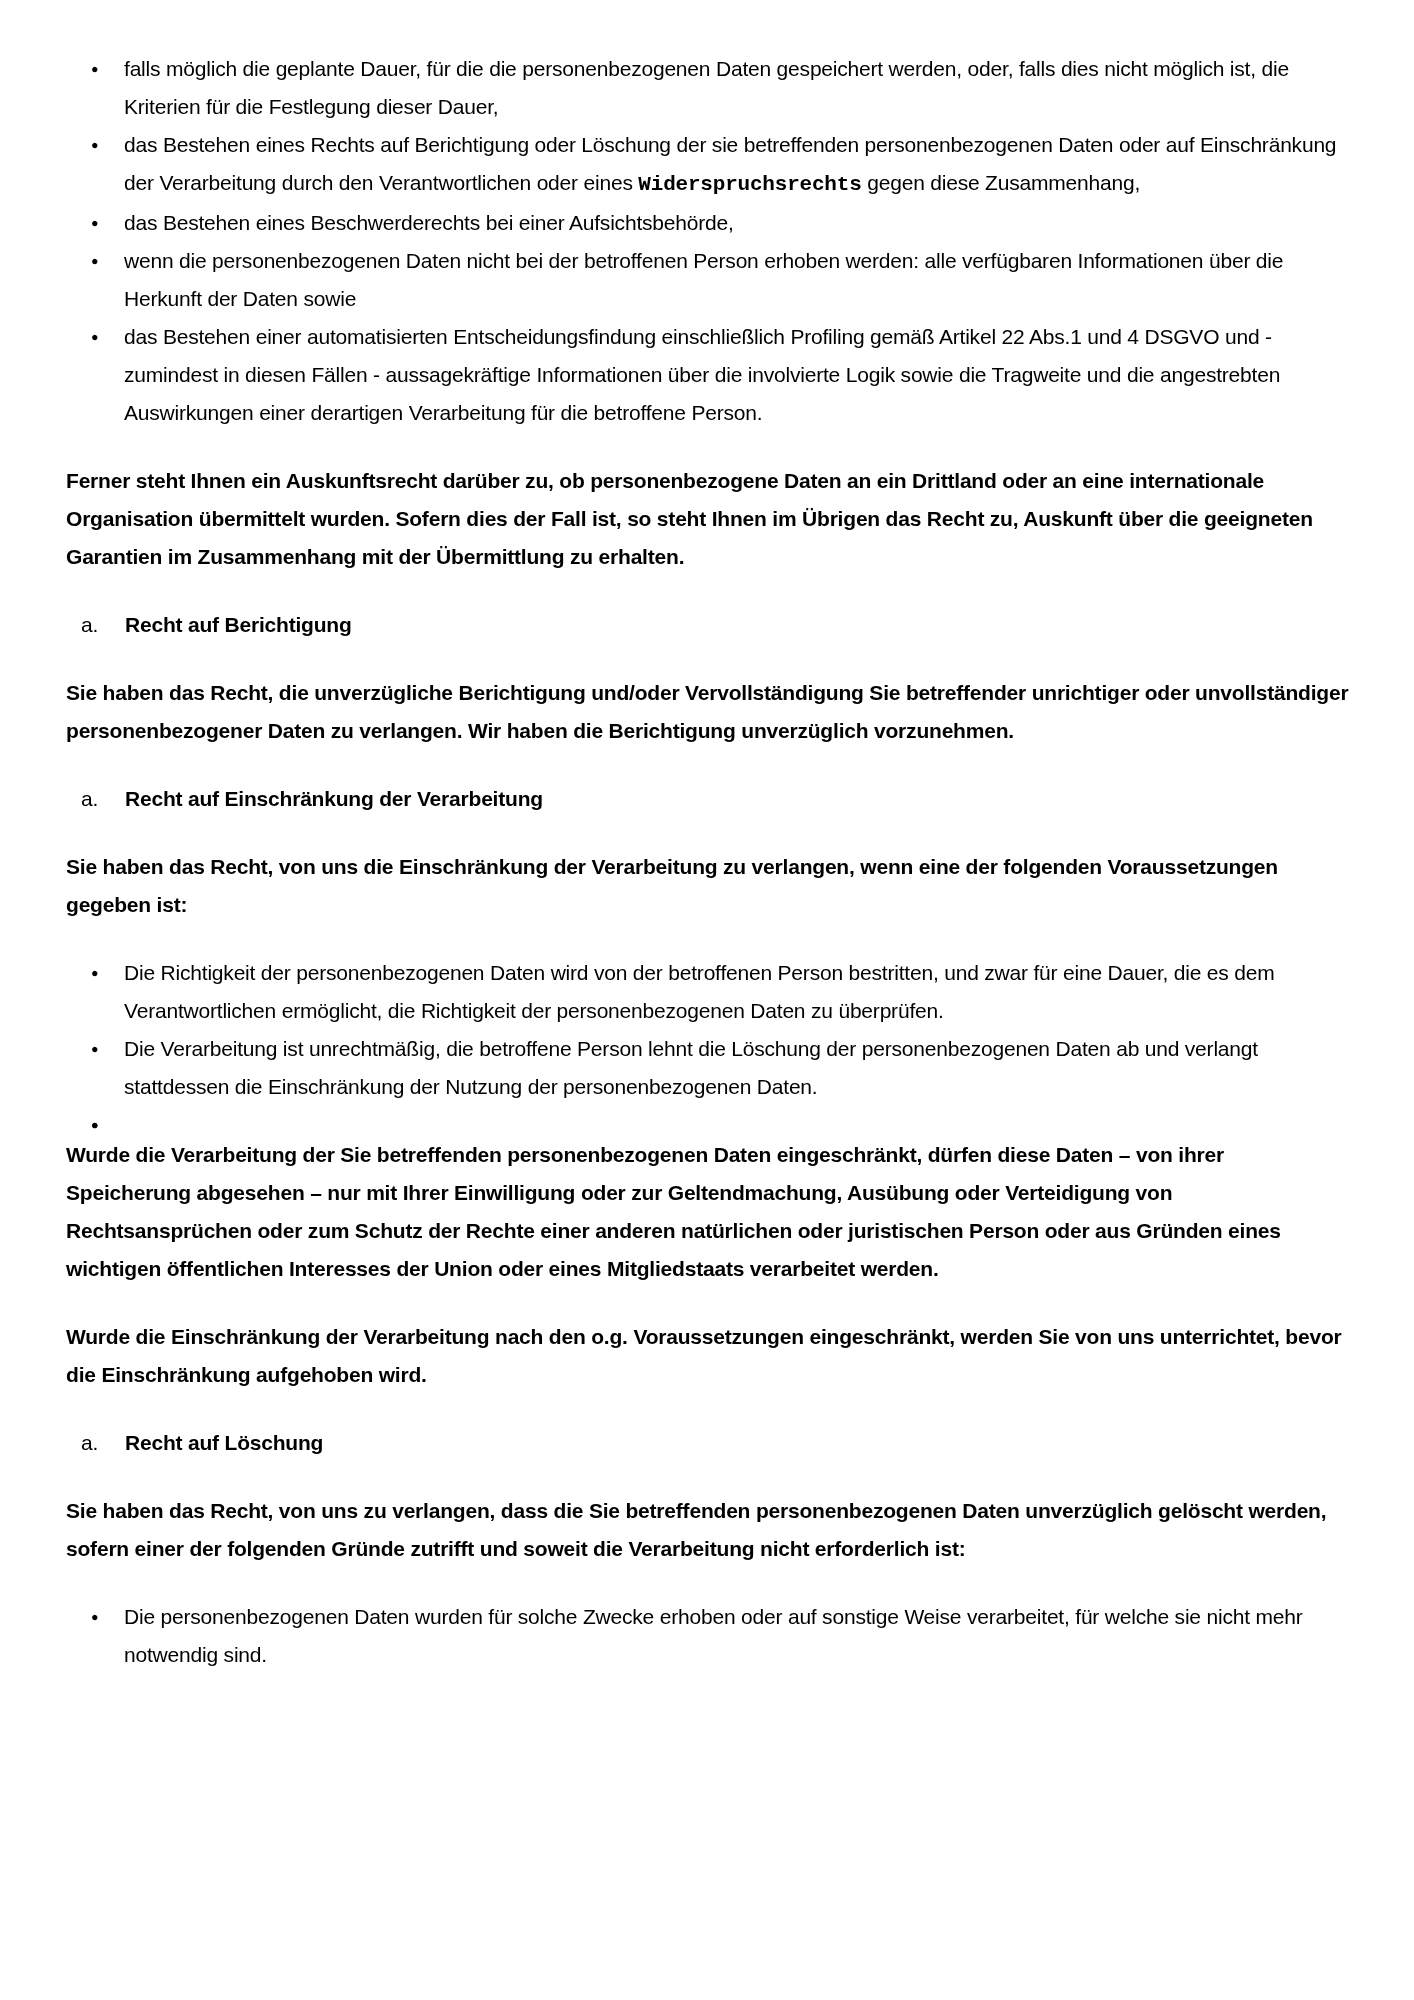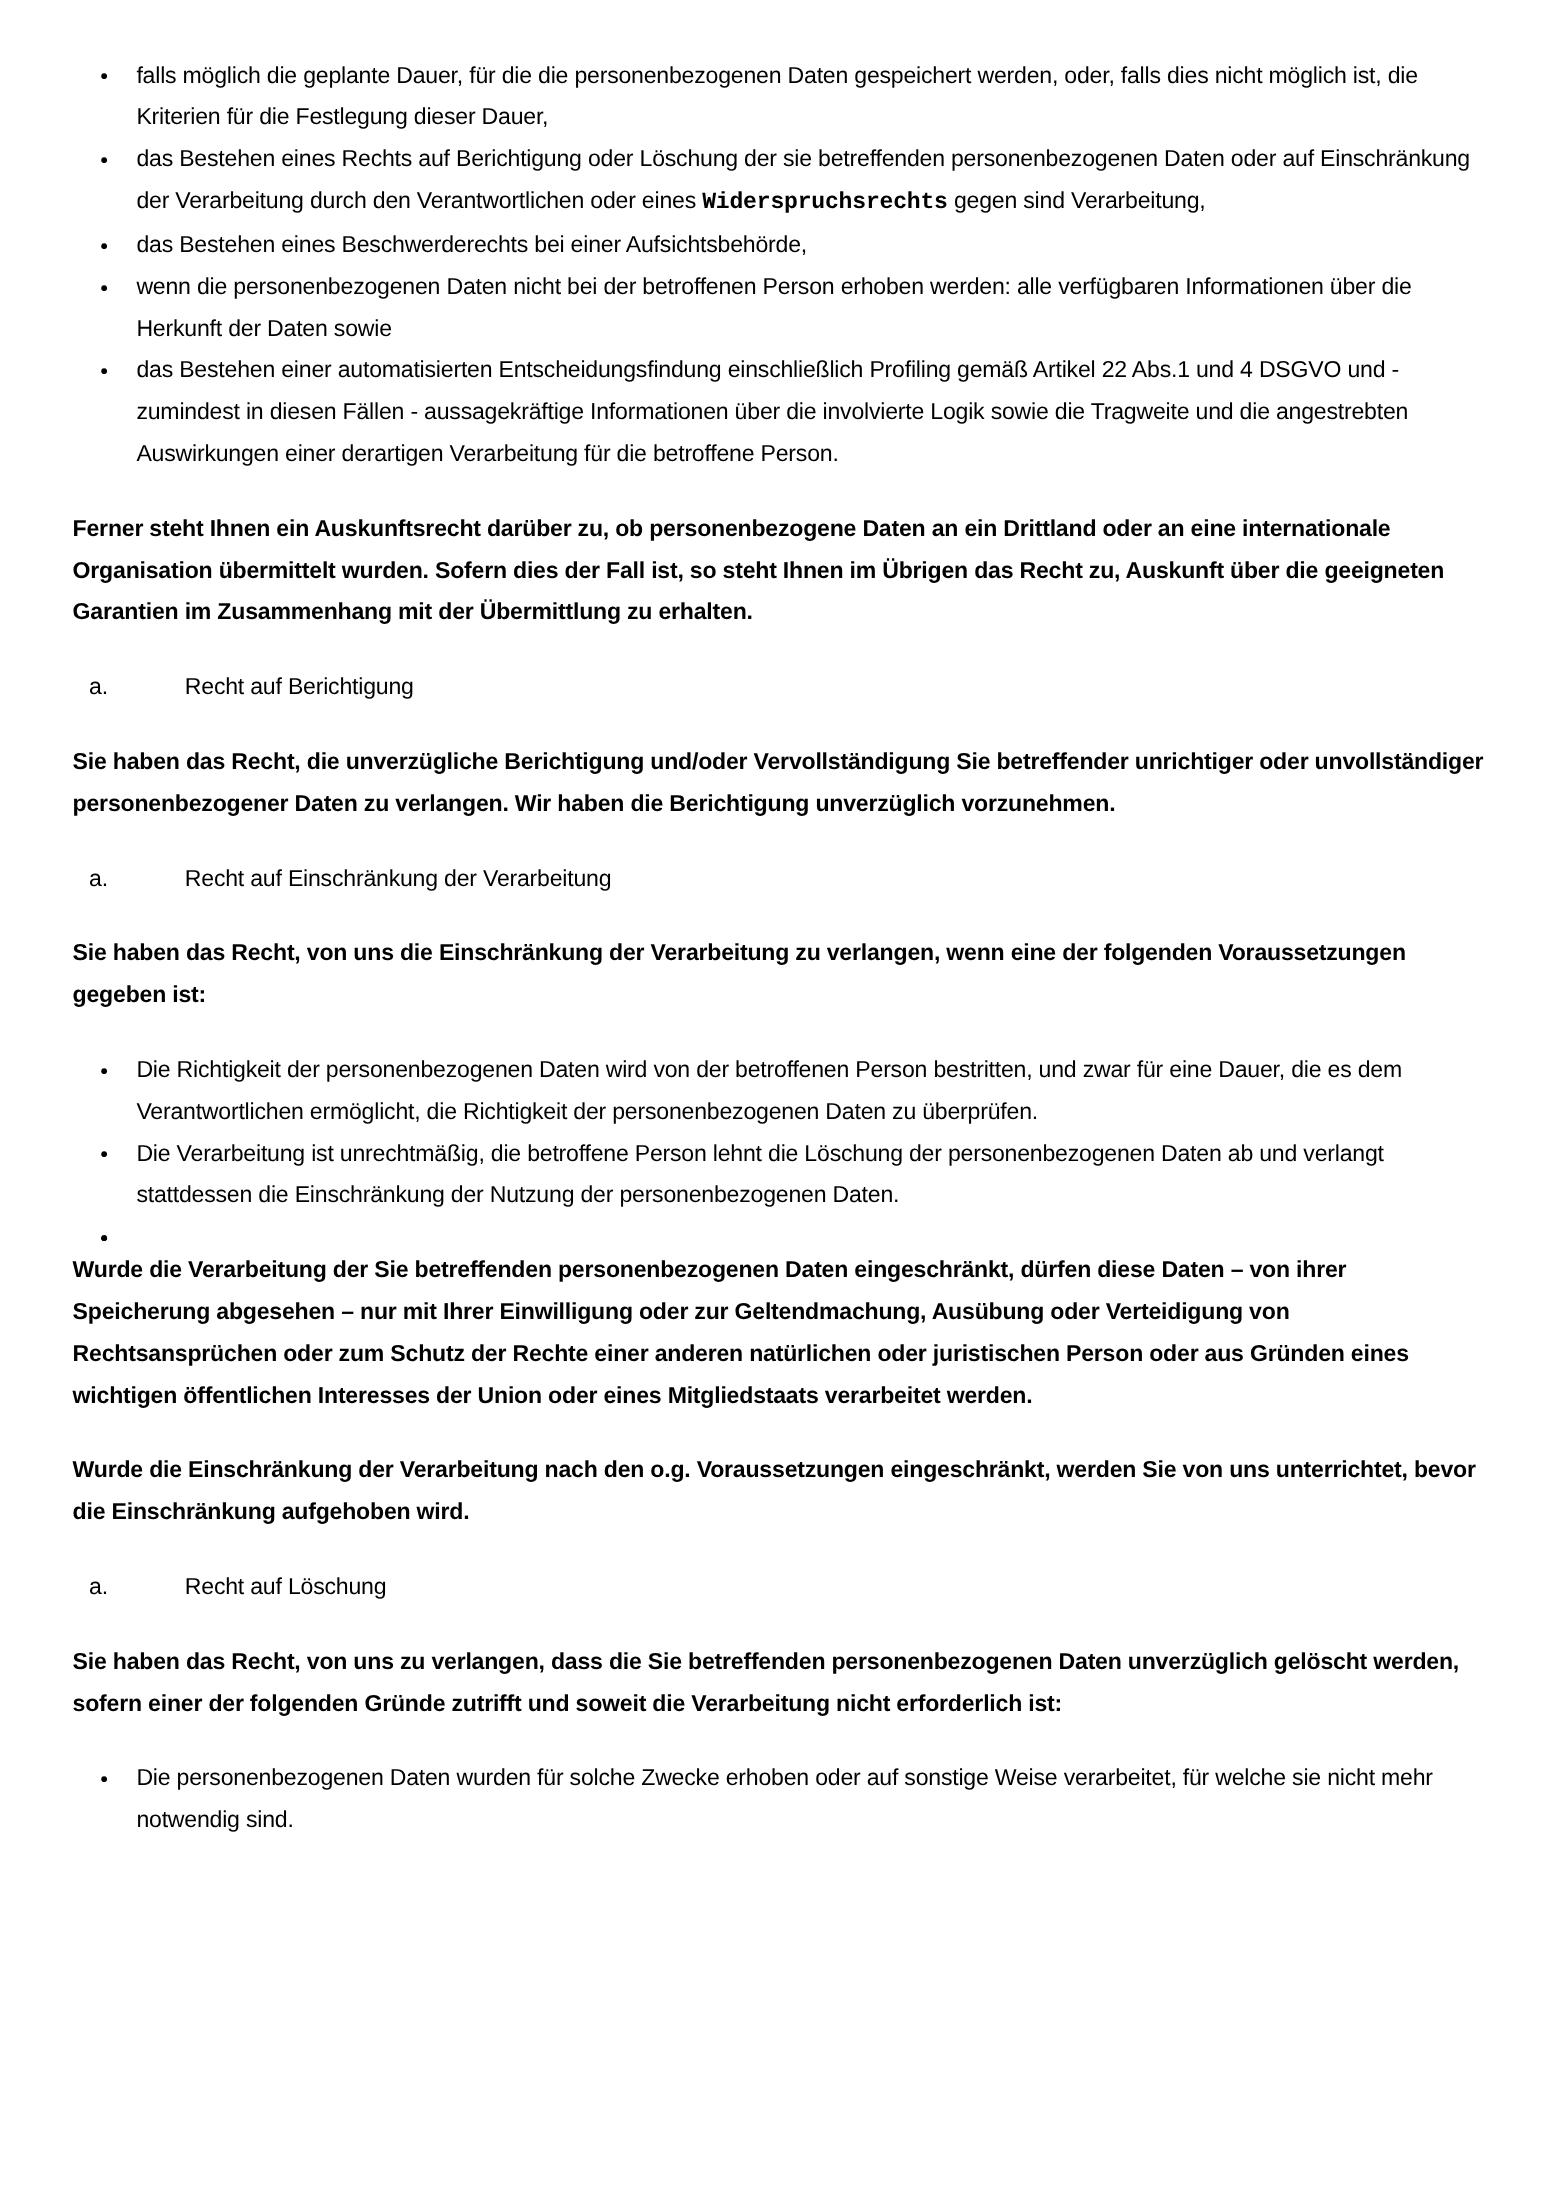--- a/index.html
+++ b/index.html
@@ -46,42 +46,41 @@
   }
   .heading {
     margin: 0 0 30px 0;
   }
   .h-marker {
     display: inline-block;
     margin-left: 15px;
     width: 44px;
   }
   .h-label {
-    font-weight: 400;
-    margin-left: 43px;
+    font-weight: 700;
   }
   b, .bold {
     font-weight: 700;
     letter-spacing: -0.2px;
     font-family: Liberation Mono, monospace;
   }
 </style>
 </head>
 <body>
 
 <div class="page">
 
   <ul class="bullets">
     <li>
       <span class="marker">●</span>
       <span>falls möglich die geplante Dauer, für die die personenbezogenen Daten gespeichert werden, oder, falls dies nicht möglich ist, die Kriterien für die Festlegung dieser Dauer,</span>
     </li>
     <li>
       <span class="marker">●</span>
-      <span>das Bestehen eines Rechts auf Berichtigung oder Löschung der sie betreffenden personenbezogenen Daten oder auf Einschränkung der Verarbeitung durch den Verantwortlichen oder eines </span><b>Widerspruchsrechts</b><span> gegen sind Verarbeitung,</span>
+      <span>das Bestehen eines Rechts auf Berichtigung oder Löschung der sie betreffenden personenbezogenen Daten oder auf Einschränkung der Verarbeitung durch den Verantwortlichen oder eines </span><b>Widerspruchsrechts</b><span> gegen diese Zusammenhang,</span>
     </li>
     <li>
       <span class="marker">●</span>
       <span>das Bestehen eines Beschwerderechts bei einer Aufsichtsbehörde,</span>
     </li>
     <li>
       <span class="marker">●</span>
       <span>wenn die personenbezogenen Daten nicht bei der betroffenen Person erhoben werden: alle verfügbaren Informationen über die Herkunft der Daten sowie</span>
     </li>
     <li>

